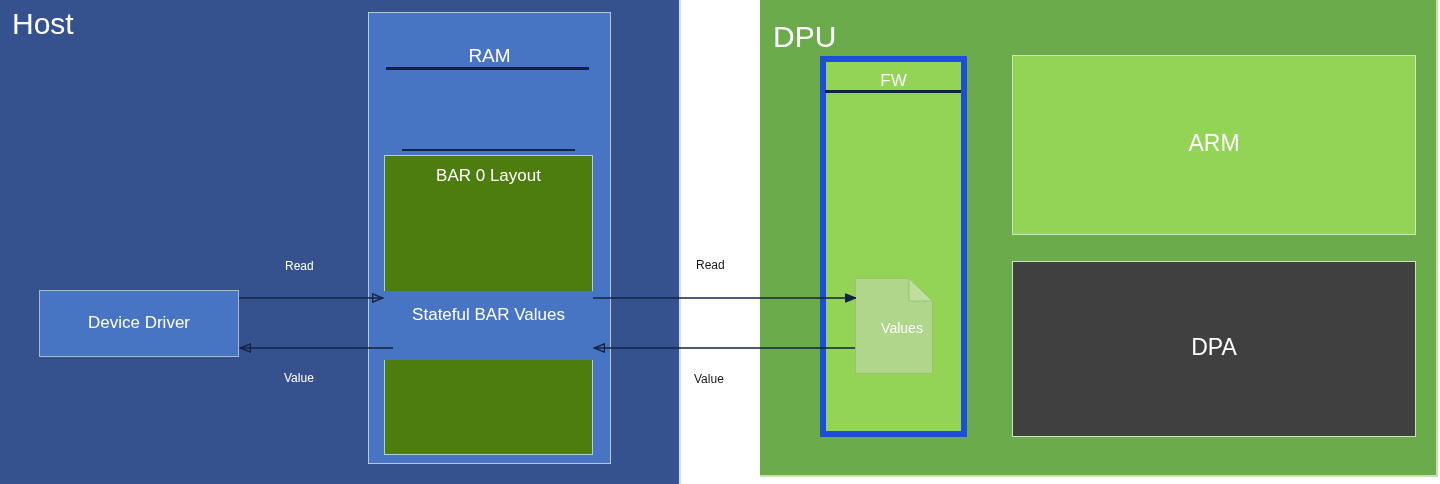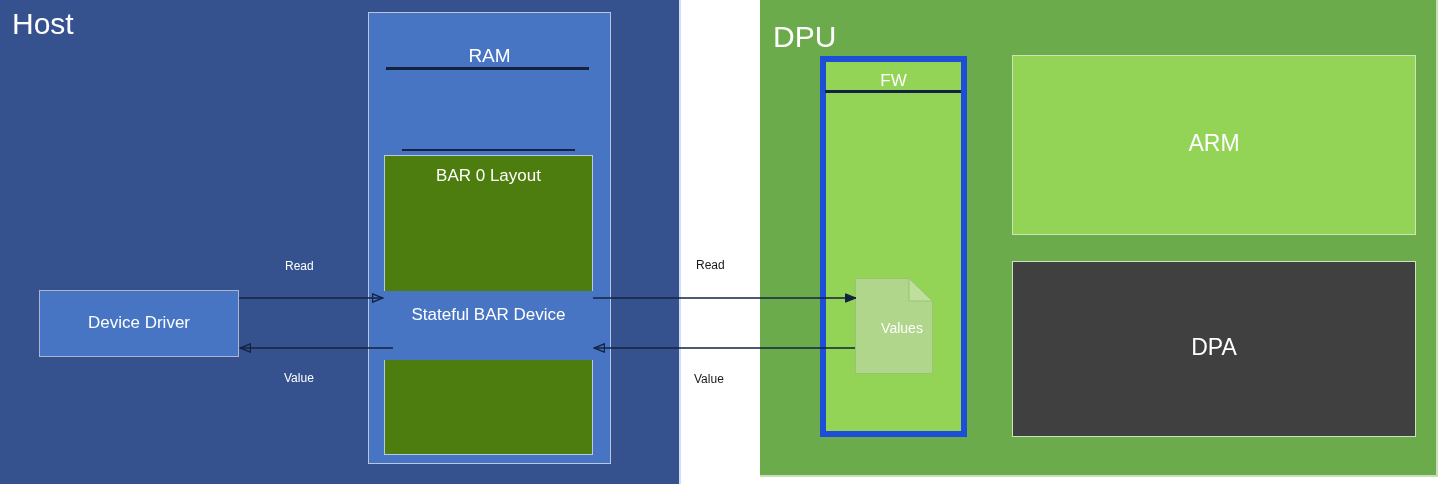--- a/index.html
+++ b/index.html
@@ -254,21 +254,21 @@
     <div class="box-label" id="ram-label">RAM</div>
   </div>
   <div class="underline" id="ram-underline"></div>
 
   <div class="box" id="bar0-box">
     <div class="box-label" id="bar0-label">BAR 0 Layout</div>
   </div>
   <div class="underline" id="bar0-underline"></div>
 
   <div class="box" id="stateful-box">
-    <div class="box-label" id="stateful-label">Stateful BAR Device</div>
+    <div class="box-label" id="stateful-label">Stateful BAR Values</div>
   </div>
 
   <div class="panel" id="dpu-panel">
     <div class="panel-title" id="dpu-title">DPU</div>
   </div>
 
   <div class="box" id="fw-box">
     <div class="box-label" id="fw-label">FW</div>
   </div>
   <div class="underline" id="fw-underline"></div>

